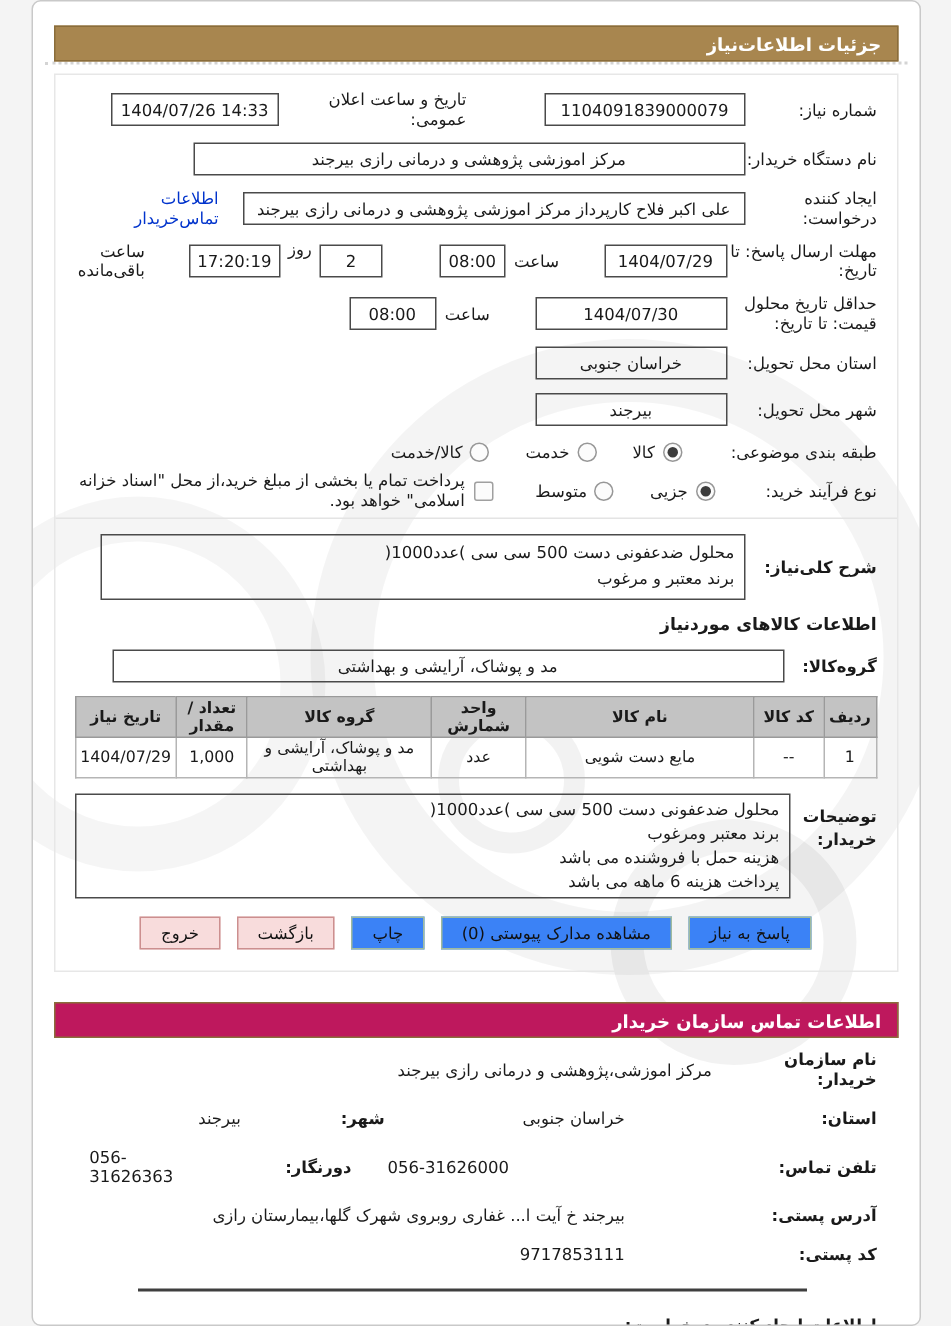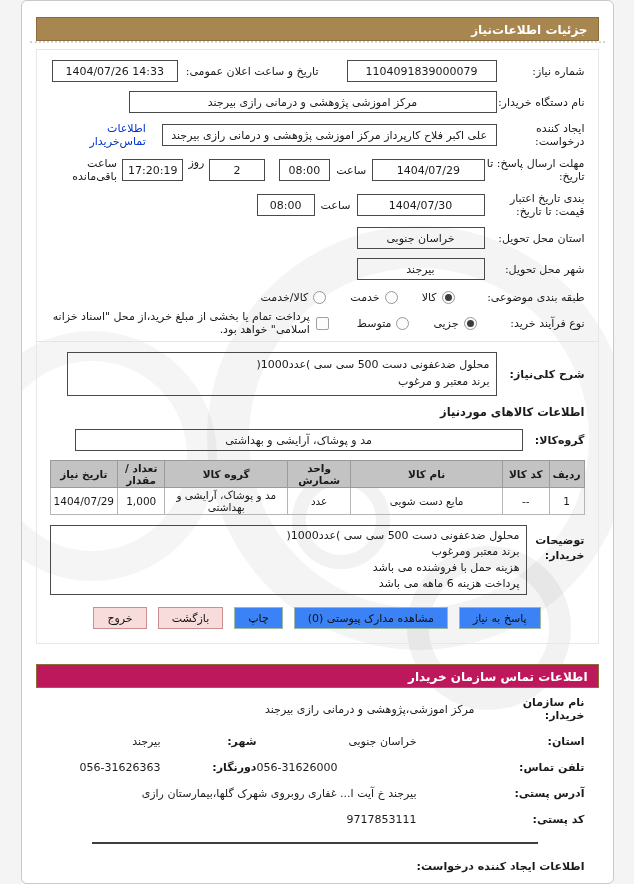--- a/index.html
+++ b/index.html
@@ -26,38 +26,38 @@
   .form-wrap{margin:0 14px; border:1px solid #e7e7e7; padding:10px 13px 8px 13px; box-sizing:border-box;}
   .row{display:flex; align-items:center; margin:0 0 9px 0; font-size:11px; min-height:22px;}
   .row.tight{margin-bottom:5px; min-height:16px;}
   .lbl{width:88px; flex-shrink:0; line-height:13px;}
   .lbl2{width:100px; flex-shrink:0; line-height:13px;}
   .bold{font-weight:bold;}
   .box{
     border:1px solid #4a4a4a; background:transparent; height:22px; box-sizing:border-box;
     display:flex; align-items:center; justify-content:center; padding:0 5px; font-size:11px;
   }
-  .ltr{direction:ltr;}
+  .ltr{direction:ltr;margin-left:24px;}
   .w150{width:150px;} .w128{width:128px;} .w126{width:126px;} .w368{width:368px; justify-content:center;}
   .w342{width:342px; justify-content:center;} .w58{width:58px;} .w62{width:62px;} .w64{width:64px;}
   .midlbl{margin-right:28px; margin-left:8px;}
   .small-gap{margin:0 6px;}
   .link{color:#0033cc; margin-right:16px; cursor:pointer; font-size:11px;}
   .day-lbl{margin:0 5px; align-self:flex-start; line-height:12px;}
   .rem-lbl{margin-right:5px;text-align:right;}
   .gap14{margin-right:14px;}
 
   .radio{width:11px; height:11px; border:1px solid #979797; border-radius:50%; background:#fcfcfc;
          display:inline-block; position:relative; flex-shrink:0;}
   .radio.on::after{content:""; position:absolute; top:2px; left:2px; right:2px; bottom:2px;
          background:#3c3c3c; border-radius:50%;}
   .checkbox{width:11px; height:11px; border:1px solid #a0a0a0; border-radius:2px; background:#fcfcfc;
          display:inline-block; flex-shrink:0;}
   .opt{display:flex; align-items:flex-start; gap:5px;}
-  .mr30{margin-right:30px;} .mr24{margin-right:24px;} .mr8{margin-right:8px;} .mr28{margin-right:28px;} .mr6{margin-right:6px;}
+  .mr30{margin-right:30px;} .mr24{margin-right:24px;} .mr8{margin-right:8px;font-family:Liberation Serif, serif;} .mr28{margin-right:28px;} .mr6{margin-right:6px;}
 
   .inner-divider{border-top:1px solid #e4e4e4; margin:4px -13px 10px -13px;}
 
   .desc-box{width:430px; height:44px; flex-direction:column; align-items:flex-start; justify-content:flex-start; padding:3px 6px; line-height:17px;}
   .subheading{font-size:11.5px; font-weight:bold; margin:4px 0 10px 0;}
   .grp-lbl{width:62px; flex-shrink:0; font-weight:bold;}
   .grp-box{width:448px; justify-content:center;}
 
   table.goods{border-collapse:collapse; width:100%; margin:4px 0 10px 0; font-size:10.5px;}
   table.goods th{background:#c3c3c3; border:1px solid #9a9a9a; font-weight:bold; height:20px; padding:1px 3px;}
@@ -129,21 +129,21 @@
         <span class="small-gap">ساعت</span>
         <span class="box w58 ltr">08:00</span>
         <span class="box w62 gap14">2</span>
         <span class="day-lbl">روز</span>
         <span class="box w64 ltr">17:20:19</span>
         <span class="rem-lbl">ساعت باقی‌مانده</span>
       </div>
 
       <div class="row">
         <span class="lbl2">
-          <span style="display:block">بندی تاریخ اعتبار</span>
+          <span style="display:block">حداقل تاریخ محلول</span>
           <span style="display:block">قیمت: تا تاریخ:</span>
         </span>
         <span class="box w128 ltr">1404/07/30</span>
         <span class="small-gap">ساعت</span>
         <span class="box w58 ltr">08:00</span>
       </div>
 
       <div class="row">
         <span class="lbl2">استان محل تحویل:</span>
         <span class="box w128">خراسان جنوبی</span>

